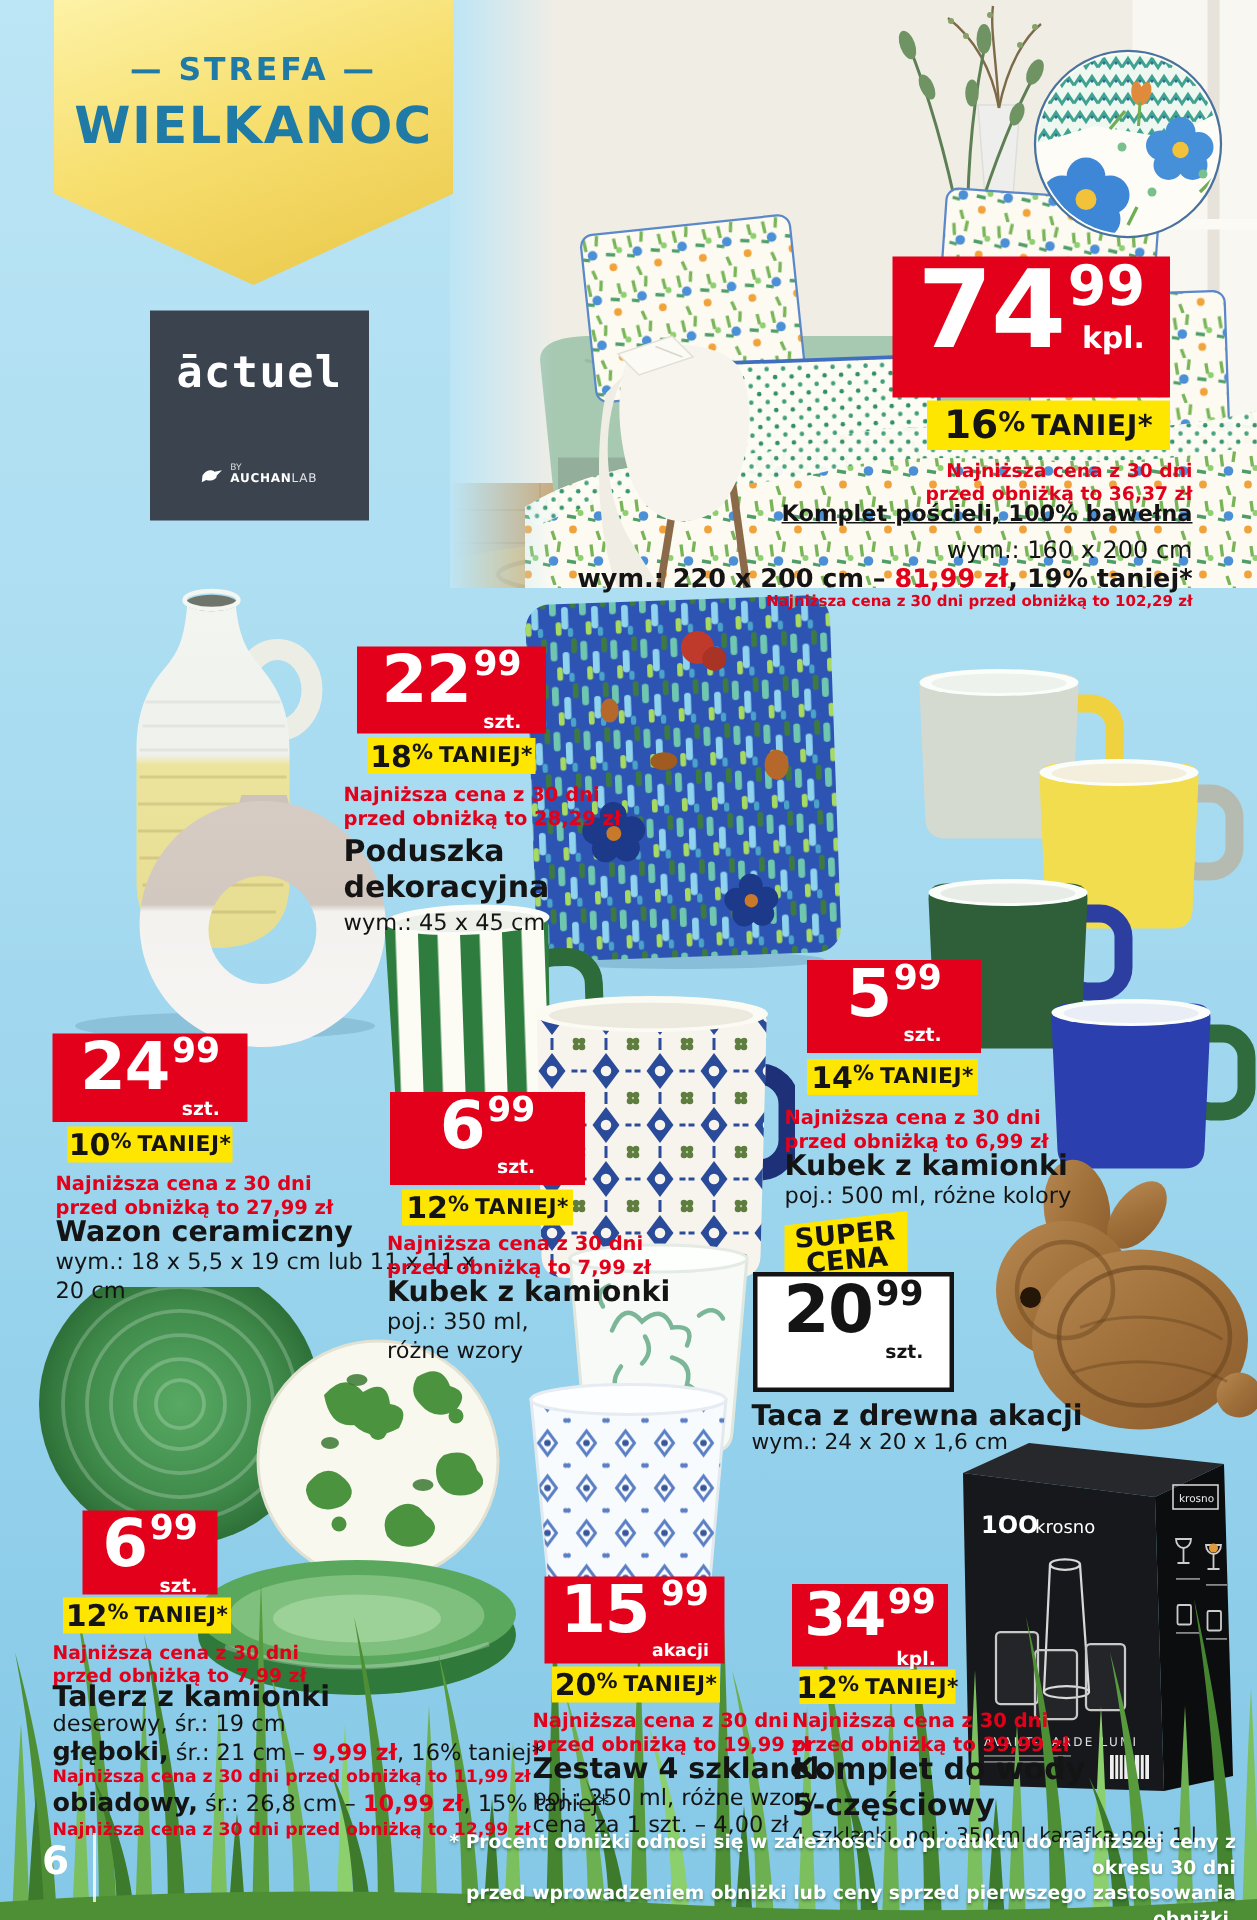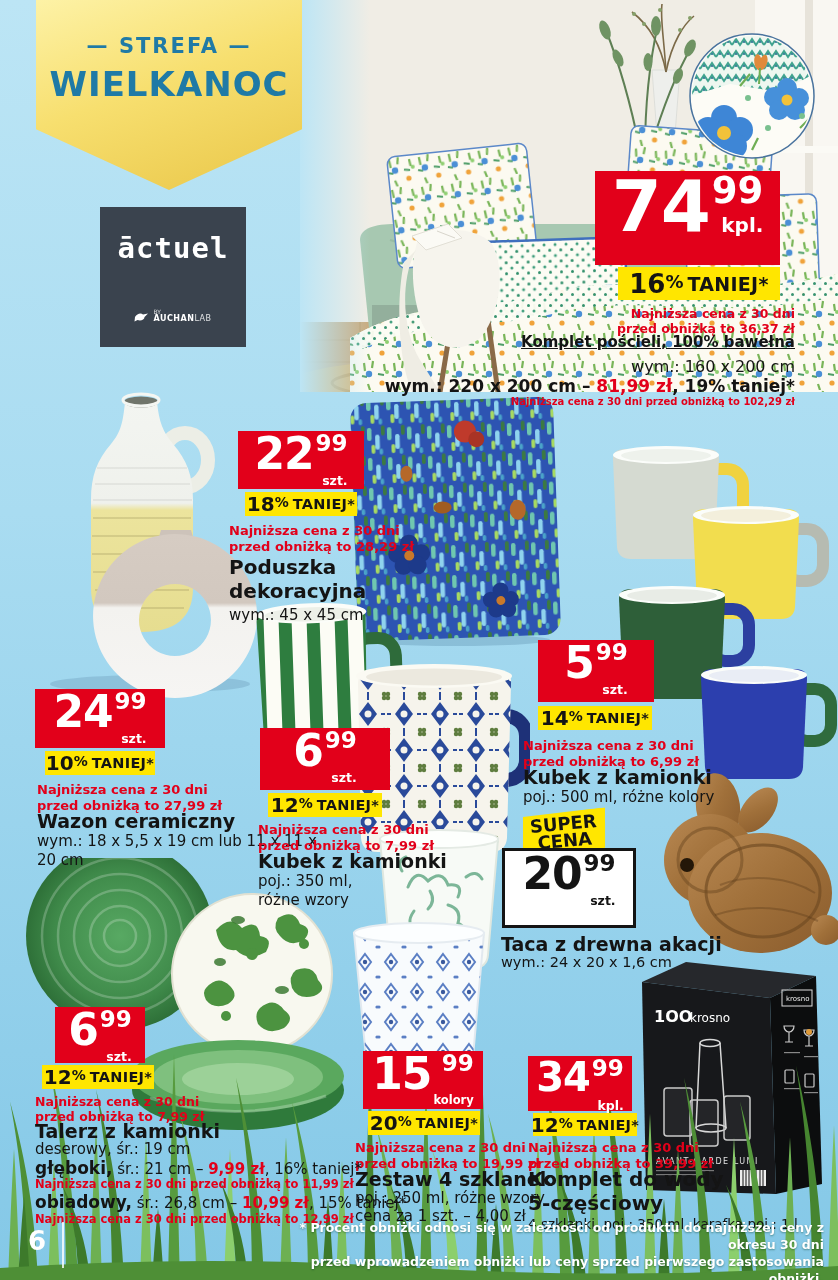--- a/index.html
+++ b/index.html
@@ -529,21 +529,21 @@
         <path d="M2 14 L132 14 L121 138 Q120 152 105 152 L30 152 Q15 152 14 138 Z" fill="#f8fbfd" stroke="#e2e9ef" stroke-width="2"></path>
         <path d="M2 14 L132 14 L121 138 Q120 152 105 152 L30 152 Q15 152 14 138 Z" fill="url(#gbd)"></path>
         <ellipse cx="67" cy="14" rx="65" ry="10" fill="#fcfeff" stroke="#e6ecf1" stroke-width="2"></ellipse>
       </g>
     </svg>
   </div>
   <div class="pb" style="left:363px;top:1051px;width:120px;height:58px;">
     <span class="pi">15</span>
     <span class="pc">
       <span class="pd">99</span>
-      <span class="pu" style="font-size:11.5px;">kolory</span>
+      <span class="pu" style="font-size:11.5px;">akacji</span>
     </span>
   </div>
   <div class="dc" style="left:368px;top:1111px;width:112px;height:24px;">
     <span class="dn">20</span>
     <span class="ds">%</span>
     <span class="dw">TANIEJ*</span>
   </div>
   <div class="lo" style="left:355px;top:1140px;">
     <div>Najniższa cena z 30 dni</div>
     <div>przed obniżką to 19,99 zł</div>

